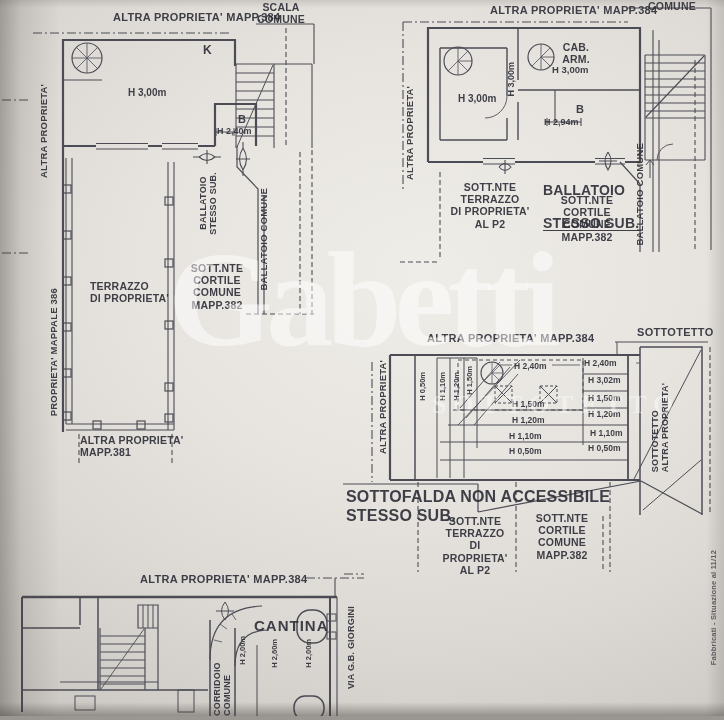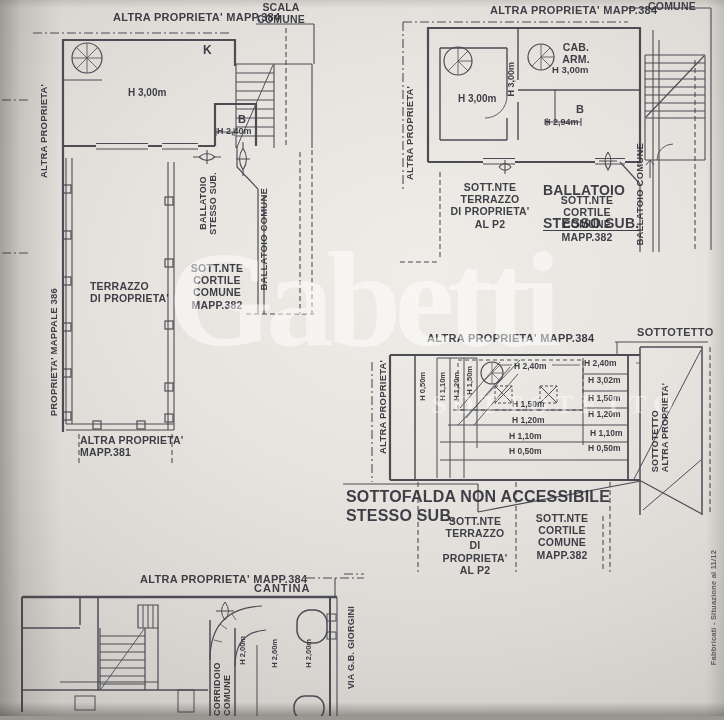--- a/index.html
+++ b/index.html
@@ -245,21 +245,21 @@
 TERRAZZO
 DI PROPRIETA'
 AL P2</div>
   <div class="lbl ctr" style="left:528px;top:512px;width:68px;font-size:10.5px">SOTT.NTE
 CORTILE
 COMUNE
 MAPP.382</div>
 
   <div class="lbl bnd" style="left:140px;top:573px">ALTRA PROPRIETA' MAPP.384</div>
   <div class="lbl vert" style="left:212px;top:619px;font-size:9px">CORRIDOIO COMUNE</div>
-  <div class="lbl" style="left:254px;top:582px;font-size:11px;letter-spacing:1px">CANTINA</div>
+  <div class="lbl" style="left:254px;top:617px;font-size:15px;letter-spacing:1px">CANTINA</div>
   <div class="lbl vert hv" style="left:239px;top:636px">H 2,00m</div>
   <div class="lbl vert hv" style="left:271px;top:639px">H 2,60m</div>
   <div class="lbl vert hv" style="left:305px;top:639px">H 2,00m</div>
   <div class="lbl vert" style="left:346px;top:606px;font-size:9px">VIA G.B. GIORGINI</div>
 
   <div class="lbl vert" style="left:710px;top:550px;font-size:7.5px;color:#5d5d63;font-weight:600">Fabbricati - Situazione al 11/12</div>
 
   <div class="wm" style="left:168px;top:222px;font-size:135px;letter-spacing:-7px">Gabetti</div>
   <div class="wm" style="left:432px;top:390px;font-size:26px;letter-spacing:7px;color:rgba(255,255,255,.42)">SOTTOTETTO</div>
 

